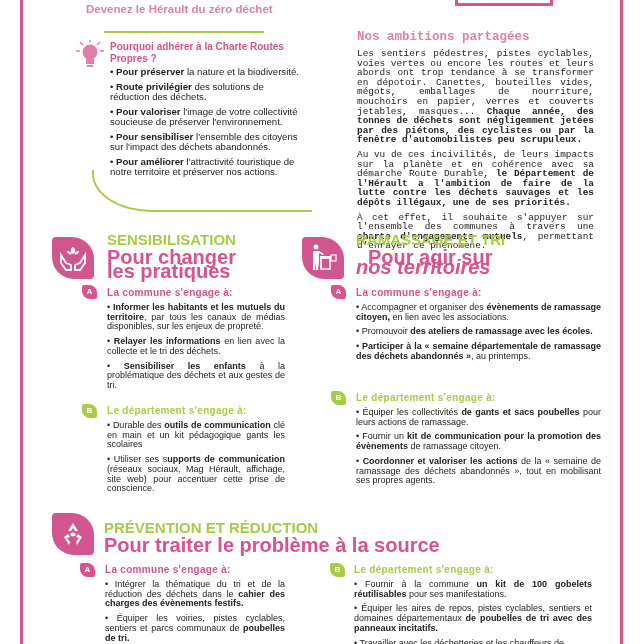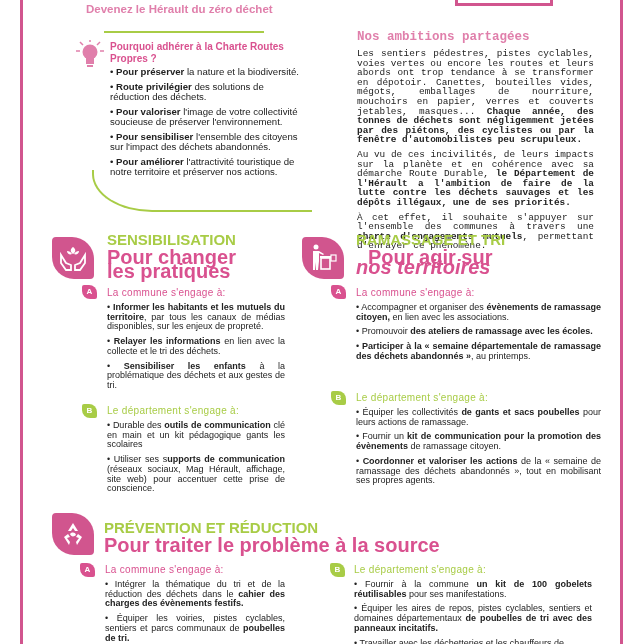--- a/index.html
+++ b/index.html
@@ -24,21 +24,21 @@
   .amb h2 { font-size: 12.5px; color: #e07fab; font-weight: bold; margin-bottom: 5px; }
   .amb p { font-size: 9.4px; line-height: 9.6px; text-align: justify; margin-bottom: 5px; }
 
   .section-icon { position: absolute; width: 42px; height: 42px; background: #d1558e; border-radius: 4px 22px 4px 22px; }
   .section-icon svg { position: absolute; left: 6px; top: 6px; }
   .cat { font-family: "Liberation Sans", sans-serif; font-weight: bold; color: #a8cc46; font-size: 15px; line-height: 14px; }
   .sub { font-family: "Liberation Sans", sans-serif; font-weight: bold; color: #d9518f; font-size: 20px; line-height: 14px; }
   .badge { position: absolute; width: 15px; height: 14px; border-radius: 2px 8px 2px 8px; color: #fff; font-family: "Liberation Sans", sans-serif; font-weight: bold; font-size: 8px; line-height: 14px; text-align: center; }
   .badge.a { background: #d9518f; }
   .badge.b { background: #a8cc46; }
-  .eng { position: absolute; font-family: "Liberation Sans", sans-serif; font-weight: normal; font-size: 10px; letter-spacing: .3px; }
+  .eng { position: absolute; font-family: "Liberation Sans", sans-serif; font-weight: bold; font-size: 10px; letter-spacing: .3px; }
   .eng.a { color: #d9518f; }
   .eng.b { color: #a8cc46; }
   .list { position: absolute; font-family: "Liberation Sans", sans-serif; font-size: 9px; line-height: 9.7px; text-align: justify; }
   .list p { margin-bottom: 5px; }
 </style>
 </head>
 <body>
 
 <div class="page">
   <div class="border-left"></div>

